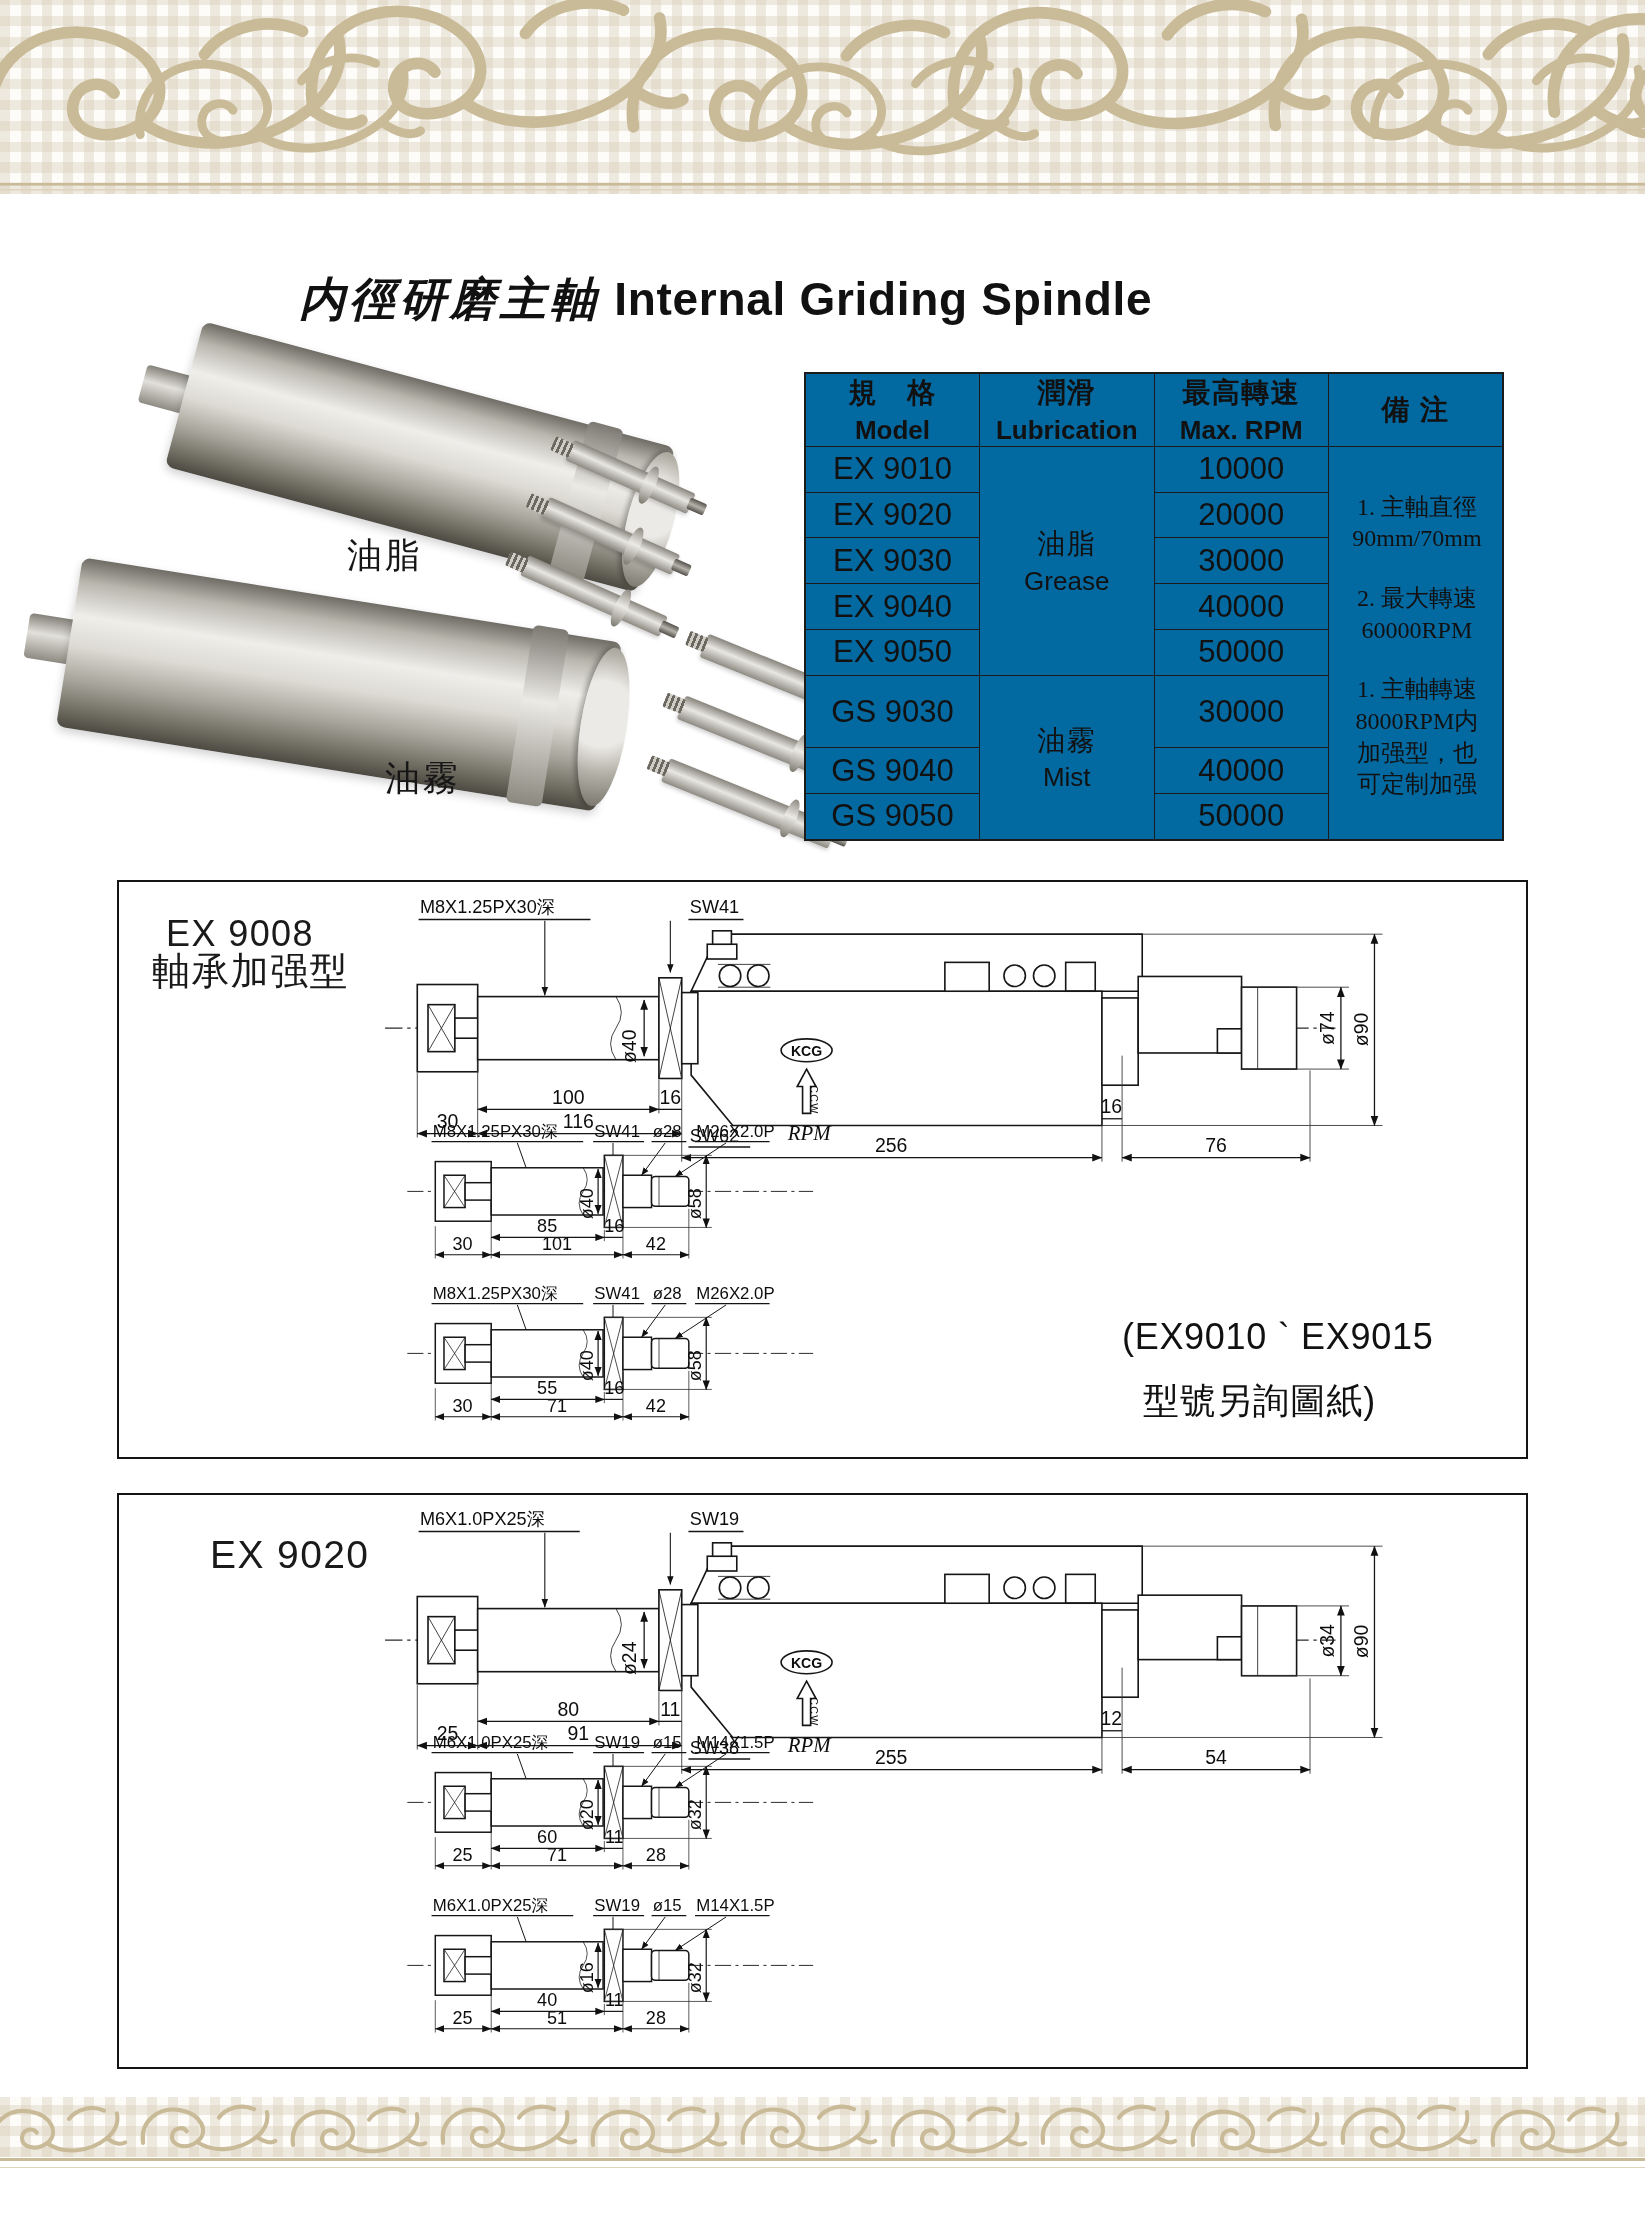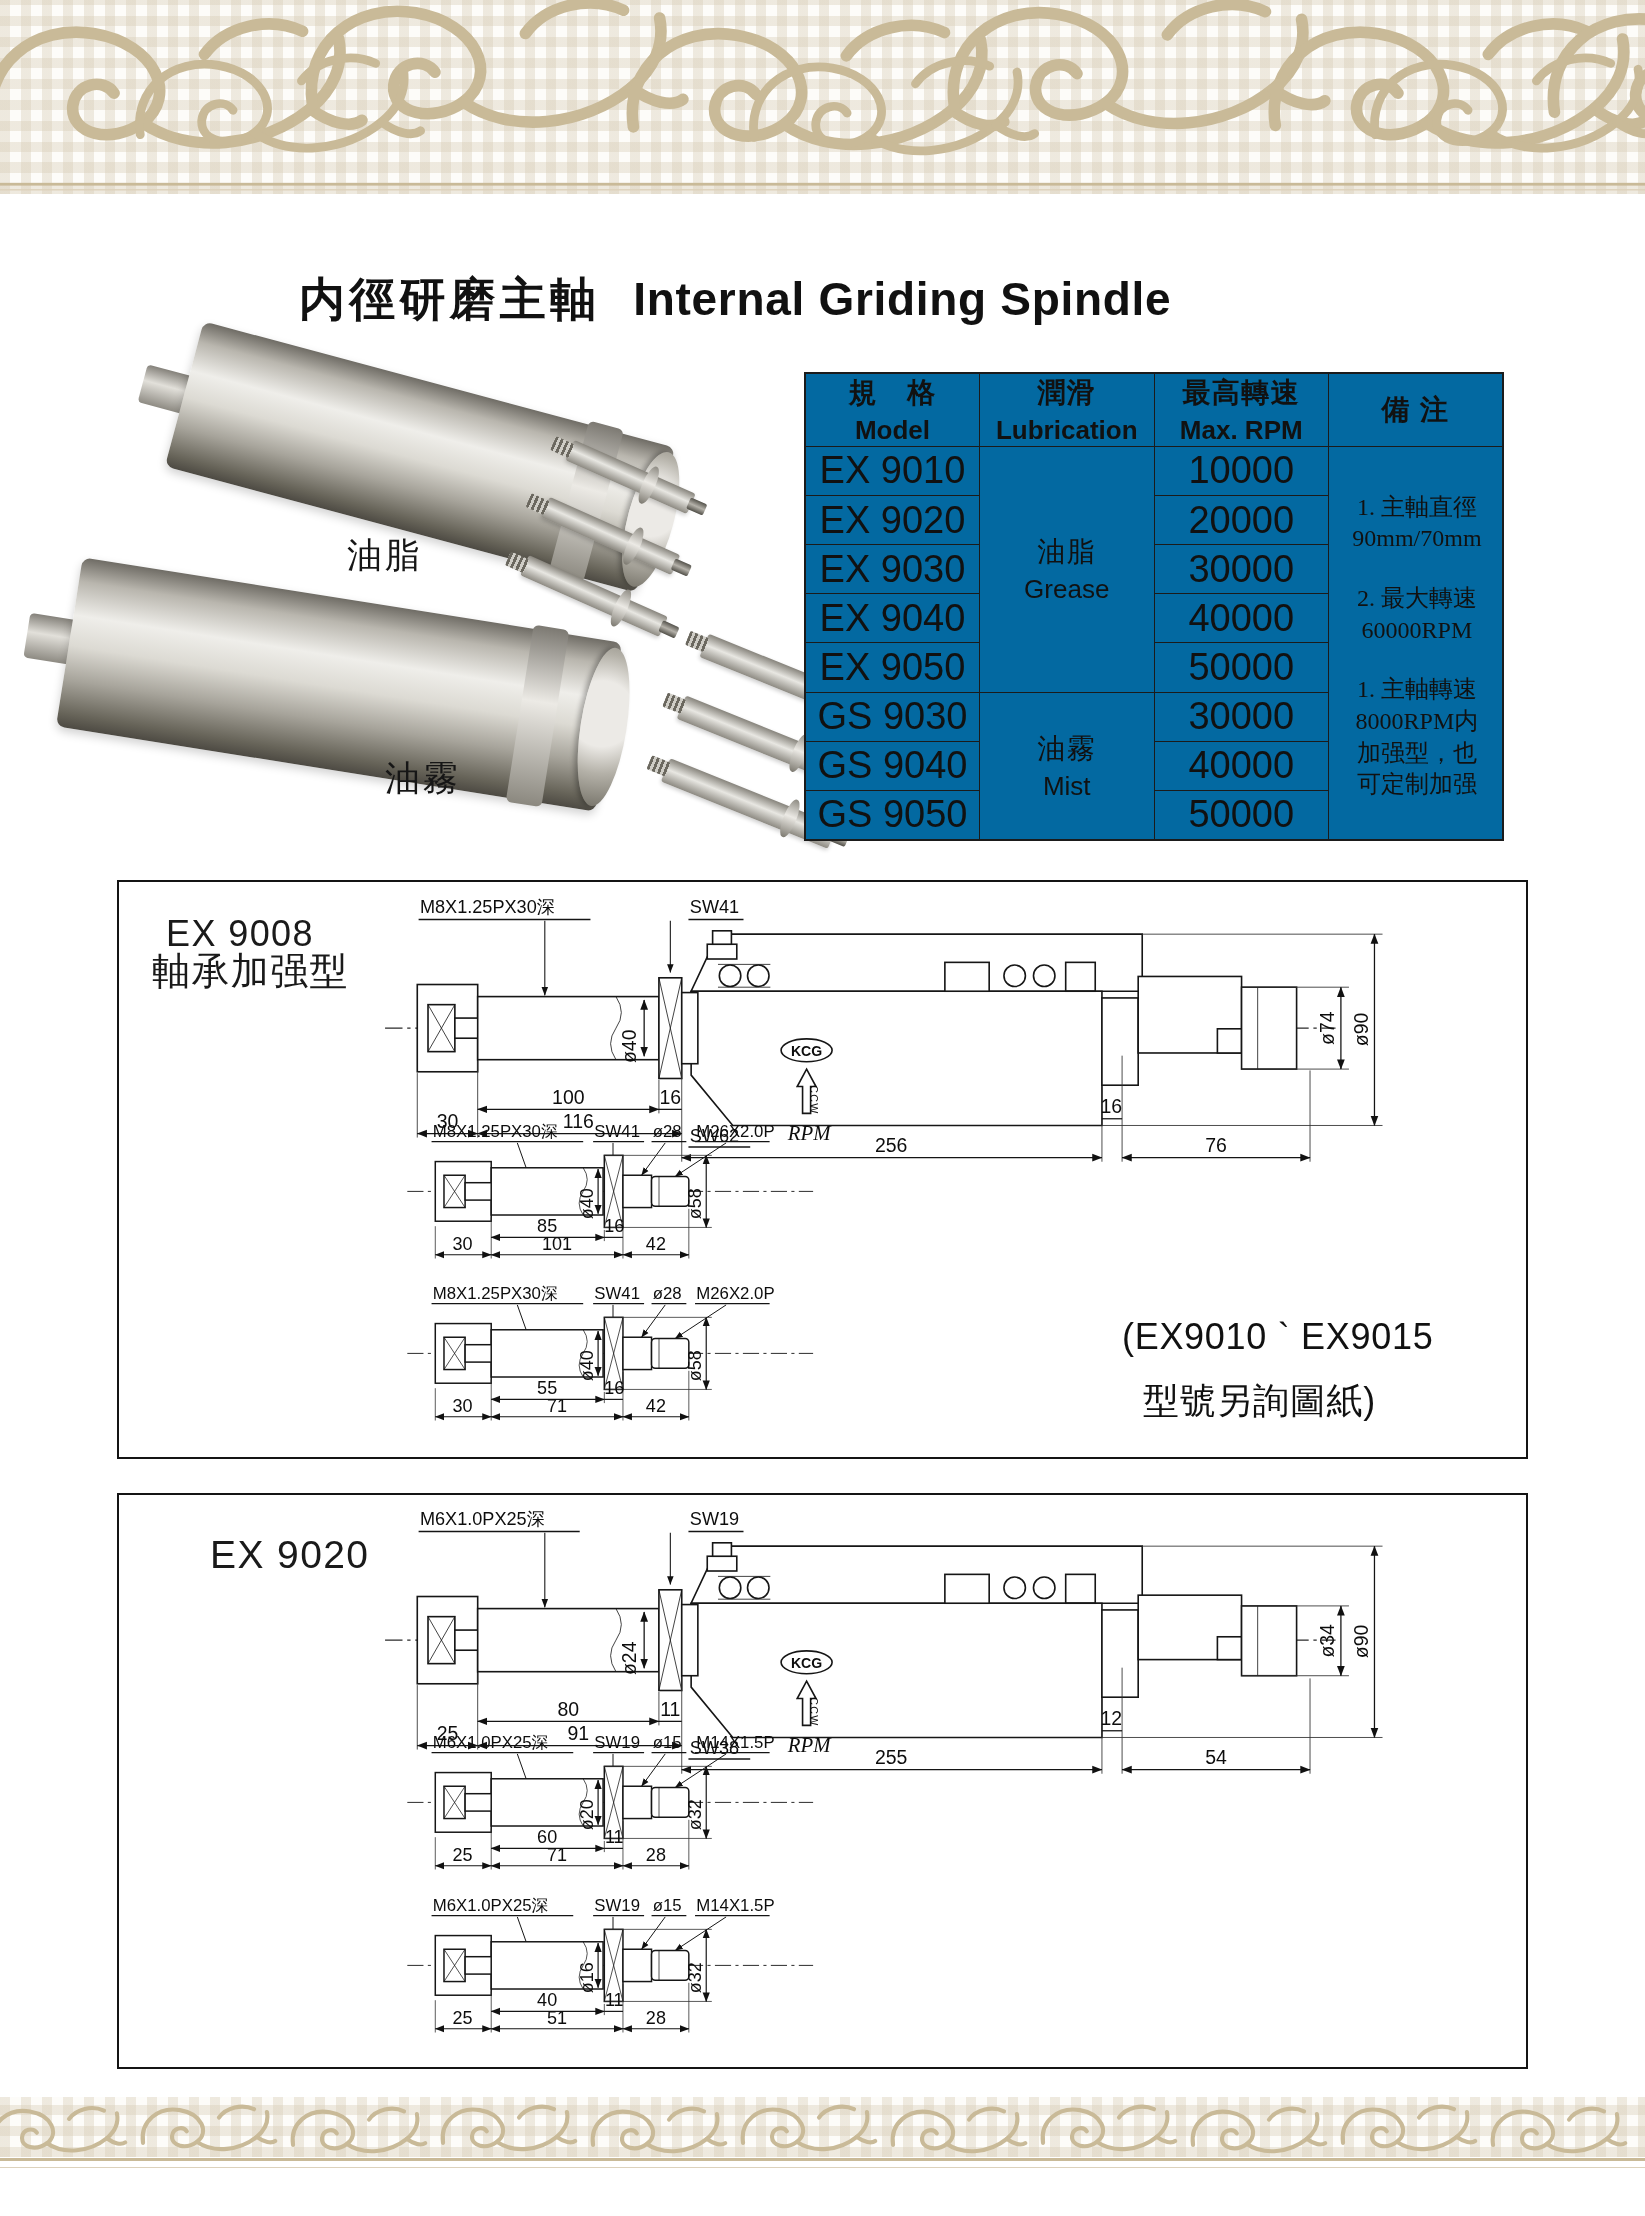--- a/index.html
+++ b/index.html
@@ -13,21 +13,21 @@
     background-image:
       repeating-linear-gradient(90deg, rgba(214,203,180,.38) 0 10.5px, rgba(0,0,0,0) 10.5px 21px),
       repeating-linear-gradient(0deg,  rgba(214,203,180,.38) 0 10.5px, rgba(0,0,0,0) 10.5px 21px);
     background-color:#fdfcf9; }
   .band-top { top:0; height:194px; }
   .band-bottom { top:2097px; height:60px; }
   .rule { left:0; width:1646px; }
 
   
   .page-title { left:299px; top:269px; font-weight:bold; font-size:46px; letter-spacing:0.7px; white-space:nowrap; }
-  .page-title .zh { letter-spacing:4.2px; margin-right:33px; }
+  .page-title .zh { letter-spacing:4.2px; margin-right:14px;font-style:italic; }
 
   
   .spindle { border-radius:8.4px; }
   .sp-body { position:absolute; inset:0; border-radius:8.4px;
     background:linear-gradient(180deg,#6f6c65 0%,#b9b6ae 14%,#efeeea 34%,#dcdad3 52%,#a7a49b 72%,#676459 92%,#4d4a43 100%);
     box-shadow:0 4.2px 9.8px rgba(0,0,0,.18); }
   .sp-step { position:absolute; right:54px; top:-4.2px; width:36px; height:calc(100% + 8.4px); border-radius:5.6px;
     background:linear-gradient(180deg,#7c7972,#eceae5 42%,#8b887f); }
   .sp-cap { position:absolute; right:-18px; top:5.6px; width:46px; height:calc(100% - 11px); border-radius:50%;
     background:radial-gradient(circle at 42% 42%, #eceae6 0 34%, #b4b1a8 62%, #767369 100%);
@@ -44,21 +44,21 @@
   .a-tip { position:absolute; right:-15.3px; top:4.9px; width:18px; height:12.6px; border-radius:2.1px;
     background:linear-gradient(180deg,#55534c,#b5b2aa 50%,#514f48); }
 
   
   table.spec { position:absolute; left:804px; top:372px; width:700px; height:469px;
     border-collapse:collapse; table-layout:fixed; background:#0369a1; }
   table.spec th, table.spec td { border:1.7px solid #1b1b1b; text-align:center; vertical-align:middle; overflow:hidden; }
   table.spec { border:2.8px solid #1b1b1b; }
   .h-zh { font-size:28px; letter-spacing:1.4px; }
   .h-en { font-size:26px; margin-top:2.8px; }
-  td.model-cell, td.rpm-cell { font-size:38px; }
+  td.model-cell, td.rpm-cell { font-size:31px; }
   td.lub-cell .h-zh { font-size:28px; }
   td.notes-cell { text-align:left; padding:7px 5.6px 0 8.4px;
     font-family:"Liberation Serif","DejaVu Serif",serif; font-size:24px; line-height:1.32; }
   td.notes-cell .gap { margin-top:28px; }
 
   
   .dwg-box { border:2.1px solid #141414; background:#fff; }
   .box-title { font-size:36px; color:#1a1a1a; letter-spacing:1.4px; }
   .box-subtitle { font-size:38px; color:#1a1a1a; letter-spacing:1.4px; }
   .box-note { font-size:36px; color:#111; letter-spacing:0.7px; }

